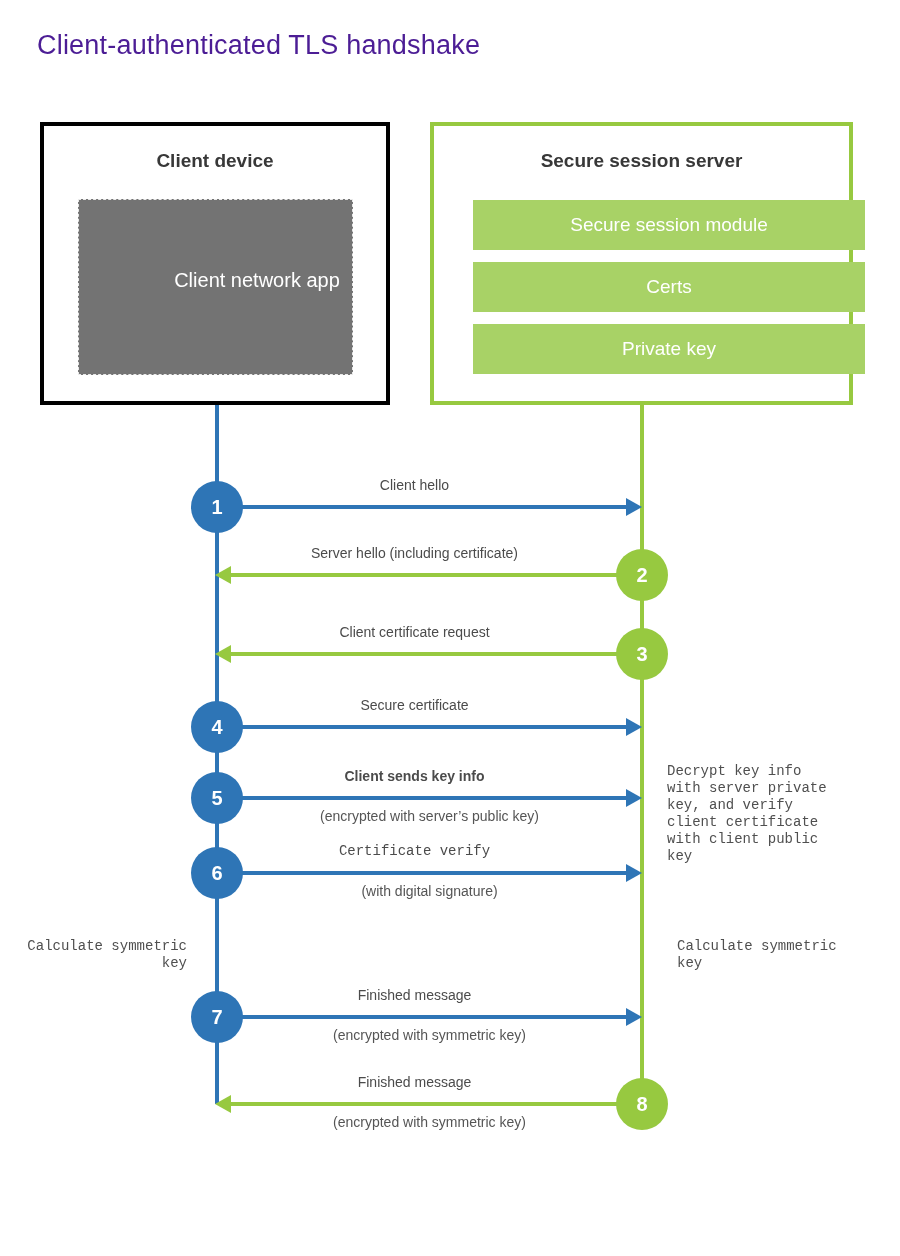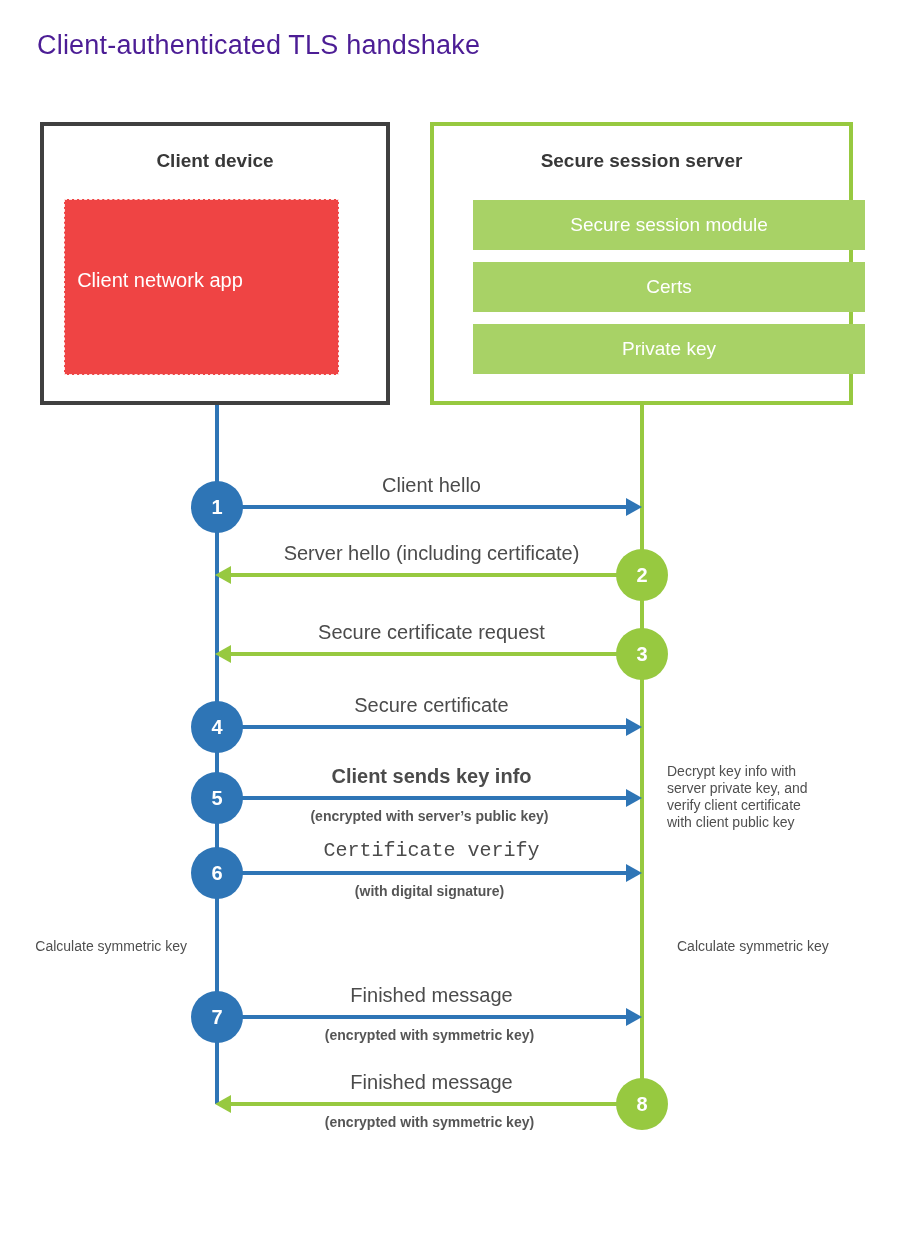--- a/index.html
+++ b/index.html
@@ -6,30 +6,30 @@
   body{font-family:"Liberation Sans","DejaVu Sans",sans-serif;}
   #canvas{position:relative;width:900px;height:1256px;background:#ffffff;overflow:hidden;}
 
   .page-title{
     position:absolute;left:37px;top:30px;
     font-size:27px;font-weight:300;color:#4c1d95;letter-spacing:0.2px;
   }
 
   
   .actor-box{position:absolute;top:122px;height:283px;background:#fff;box-sizing:border-box;}
-  .client-box{left:40px;width:350px;border:4px solid #404040;}
+  .client-box{left:40px;width:350px;border:4px solid #000000;}
   .server-box{left:430px;width:423px;border:4px solid #97c940;}
   .actor-title{
     position:absolute;left:0;right:0;top:24px;text-align:center;
     font-size:19px;font-weight:bold;color:#383838;
   }
   .app-box{
-    position:absolute;left:20px;top:73px;width:275px;height:176px;
-    background:#ef4444;border:1px dashed rgba(255,255,255,0.85);box-sizing:border-box;
-    display:flex;align-items:center;justify-content:flex-start;
+    position:absolute;left:34px;top:73px;width:275px;height:176px;
+    background:#737373;border:1px dashed rgba(255,255,255,0.85);box-sizing:border-box;
+    display:flex;align-items:center;justify-content:flex-end;
   }
   .app-label{
     width:190px;text-align:center;color:#ffffff;font-size:20px;line-height:26px;
     margin-bottom:14px;
   }
   .module-bar{
     position:absolute;left:39px;width:392px;height:50px;background:#a8d266;
     color:#ffffff;font-size:19px;text-align:center;line-height:50px;
   }
 
@@ -40,30 +40,30 @@
 
   
   .msg-line{position:absolute;height:4px;}
   .msg-head{position:absolute;width:0;height:0;border-top:9px solid transparent;border-bottom:9px solid transparent;}
   .step-circle{
     position:absolute;width:52px;height:52px;border-radius:50%;
     display:flex;align-items:center;justify-content:center;
     color:#fff;font-size:20px;font-weight:bold;z-index:3;
   }
   .msg-label{
-    position:absolute;left:219px;width:425px;text-align:center;
-    font-size:20px;color:#4b4b4b;line-height:22px;
+    position:absolute;left:202px;width:425px;text-align:center;
+    font-size:14px;color:#4b4b4b;line-height:22px;
   }
   .msg-sublabel{
     position:absolute;left:217px;width:425px;text-align:center;
-    font-size:14px;color:#555555;line-height:18px;font-weight:bold;
+    font-size:14px;color:#555555;line-height:18px;
   }
 
   
-  .side-note{position:absolute;font-size:14px;line-height:17px;color:#4f4f4f;}
+  .side-note{position:absolute;font-size:14px;line-height:17px;color:#4f4f4f;font-family:Liberation Mono, monospace;}
   .decrypt-note{left:667px;top:763px;width:162px;text-align:left;}
   .calc-left{left:25px;top:938px;width:162px;text-align:right;}
   .calc-right{left:677px;top:938px;width:162px;text-align:left;}
 </style>
 </head>
 <body>
 
 <div id="canvas">
 
   <div class="page-title">Client-authenticated TLS handshake</div>
@@ -96,21 +96,21 @@
       <div class="msg-head" style="top: 566px; left: 215px; border-right: 16px solid rgb(151, 201, 64);"></div>
       <div class="step-circle" style="background: rgb(151, 201, 64); left: 616px; top: 549px;">
         <span>2</span>
       </div>
       <div class="msg-label" style="top: 542px;">Server hello (including certificate)</div>
       <div class="msg-line" style="top: 652px; left: 231px; width: 411px; background: rgb(151, 201, 64);"></div>
       <div class="msg-head" style="top: 645px; left: 215px; border-right: 16px solid rgb(151, 201, 64);"></div>
       <div class="step-circle" style="background: rgb(151, 201, 64); left: 616px; top: 628px;">
         <span>3</span>
       </div>
-      <div class="msg-label" style="top: 621px;">Secure certificate request</div>
+      <div class="msg-label" style="top: 621px;">Client certificate request</div>
       <div class="msg-line" style="top: 725px; left: 217px; width: 411px; background: rgb(46, 117, 182);"></div>
       <div class="msg-head" style="top: 718px; left: 626px; border-left: 16px solid rgb(46, 117, 182);"></div>
       <div class="step-circle" style="background: rgb(46, 117, 182); left: 191px; top: 701px;">
         <span>4</span>
       </div>
       <div class="msg-label" style="top: 694px;">Secure certificate</div>
       <div class="msg-line" style="top: 796px; left: 217px; width: 411px; background: rgb(46, 117, 182);"></div>
       <div class="msg-head" style="top: 789px; left: 626px; border-left: 16px solid rgb(46, 117, 182);"></div>
       <div class="step-circle" style="background: rgb(46, 117, 182); left: 191px; top: 772px;">
         <span>5</span>

